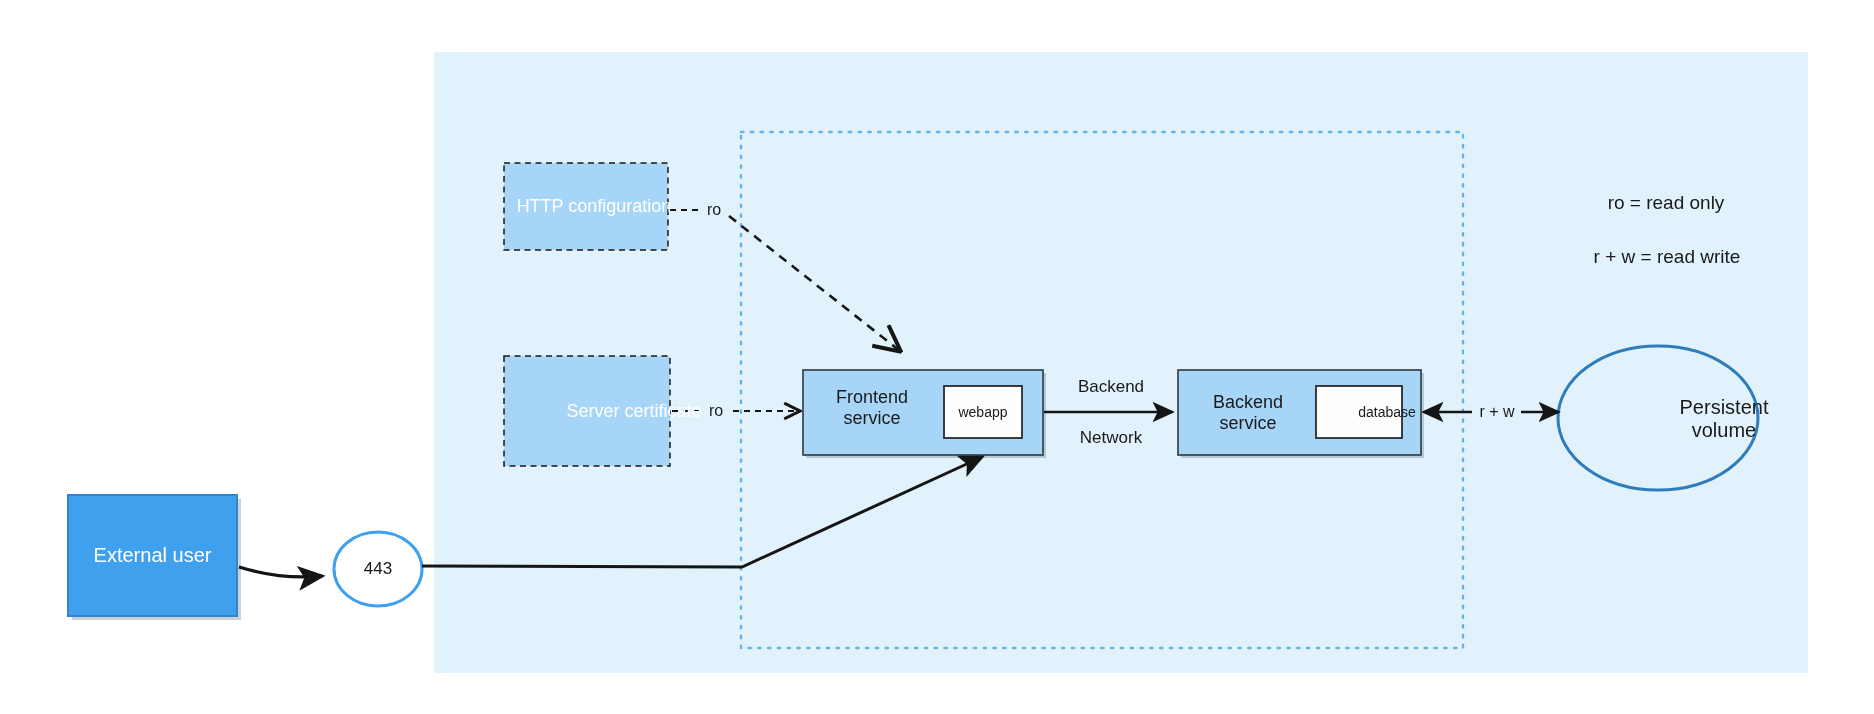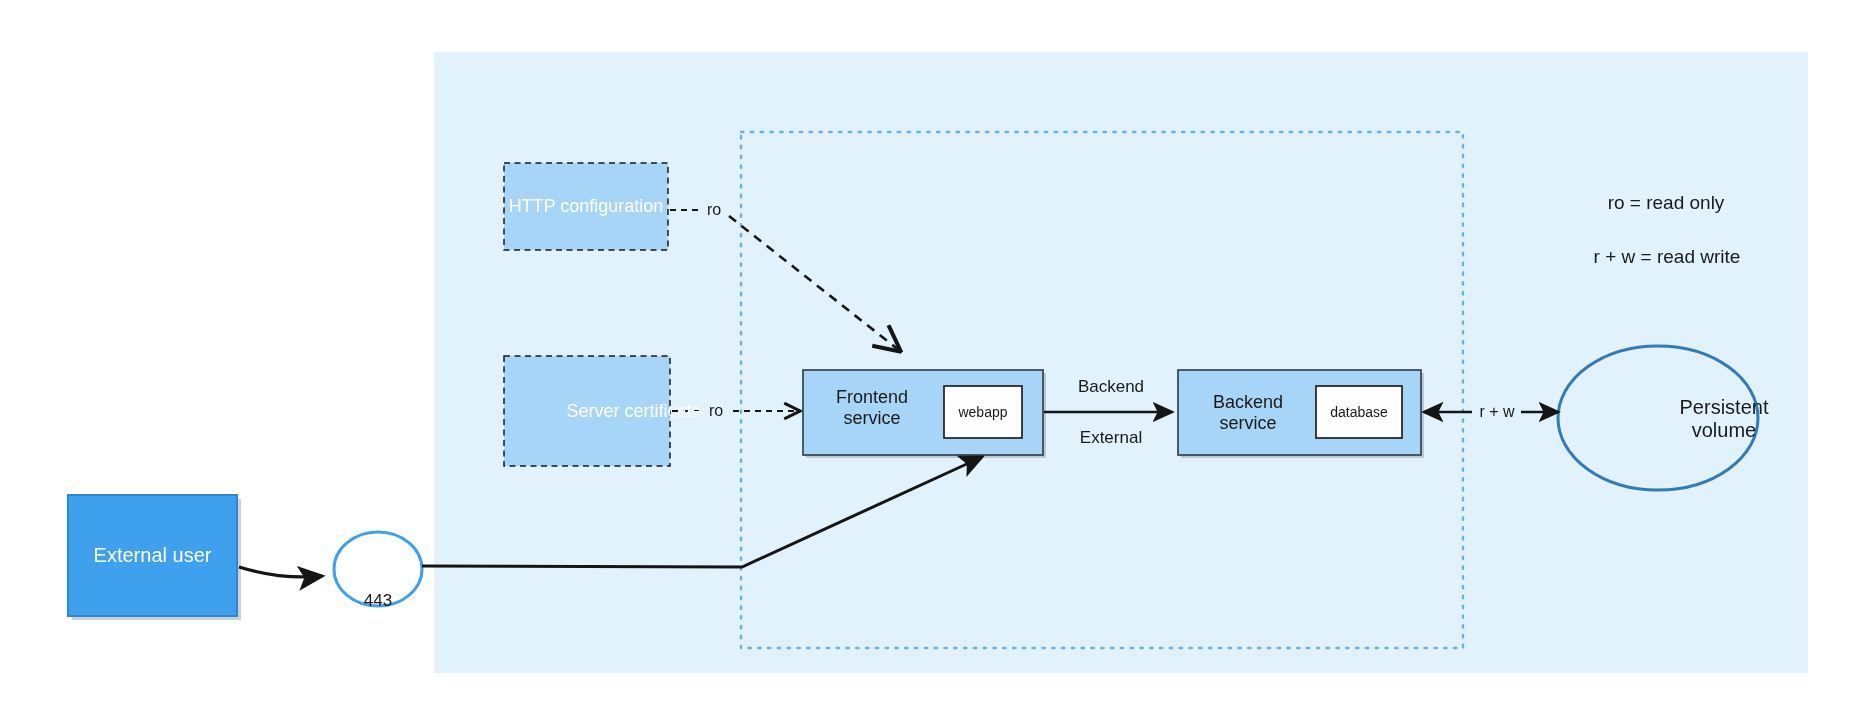--- a/index.html
+++ b/index.html
@@ -142,52 +142,52 @@
     <path d="M 1521 412 L 1558 412" fill="none" stroke="#151515" stroke-width="2.6" marker-end="url(#arrow-solid)"></path>
 
      443 --&gt;
     <path d="M 239 567 Q 282 580 322 576" fill="none" stroke="#151515" stroke-width="3.2" marker-end="url(#arrow-solid)"></path>
 
      Frontend service --&gt;
     <path d="M 422 566 L 742 567 L 982 457" fill="none" stroke="#151515" stroke-width="3" stroke-linejoin="miter" marker-end="url(#arrow-solid)"></path>
   </svg>
 
 
-  <div class="node-label cfg-label" style="left:504px; top:163px; width:164px; height:87px;">HTTP configuration</div>
+  <div class="node-label cfg-label" style="left:504px; top:163px; width:164px; height:87px;padding-left:8px;">HTTP configuration</div>
 
   <div class="node-label cfg-label" style="left:504px; top:356px; width:166px; height:110px;padding-left:47px;">Server certificate</div>
 
   <div class="node-label svc-label" style="left:812px; top:380px; width:120px; height:56px; flex-direction:column;">
     <span>Frontend</span>
     <span>service</span>
   </div>
 
   <div class="node-label inner-label" style="left:944px; top:386px; width:78px; height:52px;text-align:right;">webapp</div>
 
   <div class="node-label svc-label" style="left:1188px; top:385px; width:120px; height:56px; flex-direction:column;">
     <span>Backend</span>
     <span>service</span>
   </div>
 
-  <div class="node-label inner-label" style="left:1316px; top:386px; width:86px; height:52px;">database</div>
+  <div class="node-label inner-label" style="left:1316px; top:386px; width:86px; height:52px;padding-left:28px;">database</div>
 
   <div class="node-label ext-label" style="left:68px; top:495px; width:169px; height:121px;">External user</div>
 
-  <div class="node-label port-label" style="left:334px; top:564px; width:88px; height:74px;">443</div>
+  <div class="node-label port-label" style="left:334px; top:532px; width:88px; height:74px;">443</div>
 
   <div class="node-label vol-label" style="left:1644px; top:390px; width:160px; height:58px; flex-direction:column;">
     <span>Persistent</span>
     <span>volume</span>
   </div>
 
   <div class="node-label edge-label-sm" style="left:698px; top:196px; width:32px; height:28px;">ro</div>
 
   <div class="node-label edge-label-sm" style="left:700px; top:397px; width:32px; height:28px;">ro</div>
 
   <div class="node-label edge-label" style="left:1058px; top:374px; width:106px; height:26px;">Backend</div>
-  <div class="node-label edge-label" style="left:1058px; top:425px; width:106px; height:26px;">External</div>
+  <div class="node-label edge-label" style="left:1058px; top:425px; width:106px; height:26px;">Network</div>
 
   <div class="node-label edge-label-sm" style="left:1470px; top:398px; width:54px; height:28px;">r + w</div>
 
   <div class="node-label legend-label" style="left:1536px; top:242px; width:262px; height:30px;">r + w = read write</div>
   <div class="node-label legend-label" style="left:1546px; top:188px; width:240px; height:30px;">ro = read only</div>
 
 </div>
 
 </body></html>

